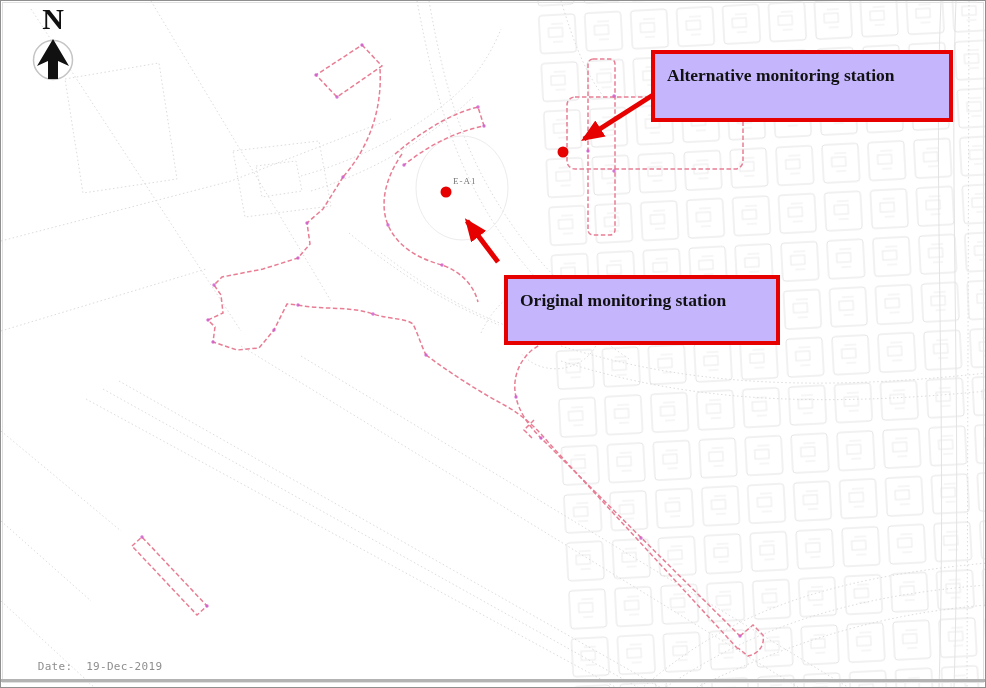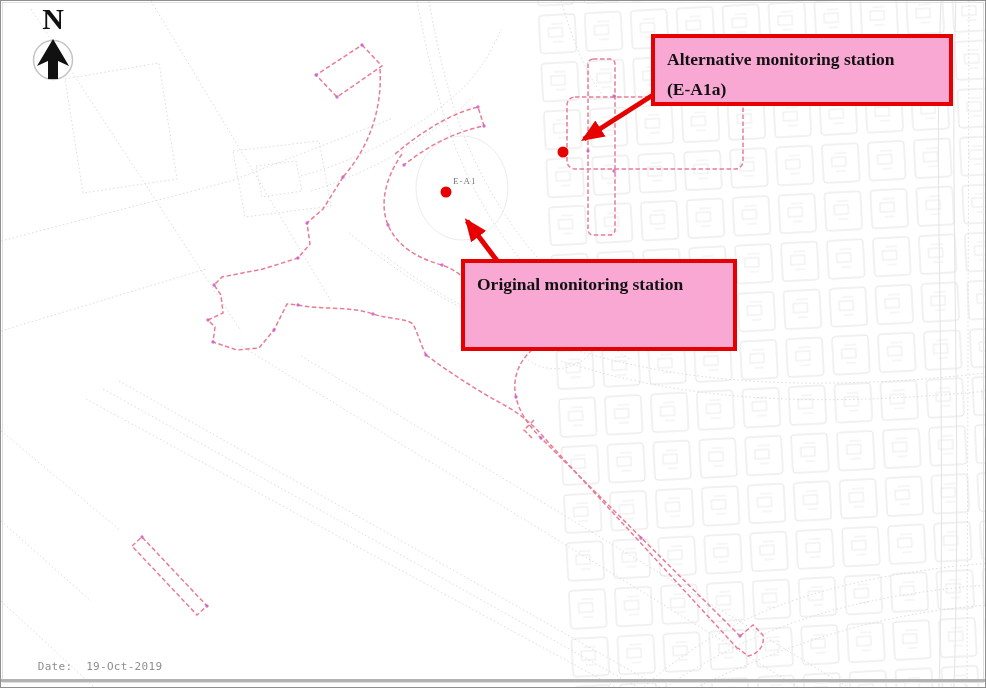--- a/index.html
+++ b/index.html
@@ -11,24 +11,24 @@
   .map-svg{position:absolute;left:0;top:0;}
   
   .g1{stroke:#e3e3e3;stroke-width:1;fill:none;}
   .g2{stroke:#dcdcdc;stroke-width:1;fill:none;stroke-dasharray:1.5 2.5;}
   .g3{stroke:#ececec;stroke-width:1;fill:none;}
   
   .bnd{stroke:#e87d93;stroke-width:1.5;fill:none;stroke-dasharray:4.5 2.5;}
   .vtx{fill:#cf5ecf;opacity:.85;}
   
   .red-line{stroke:#e60000;stroke-width:5;fill:none;}
-  .callout{position:absolute;background:#f9a8d4;border:4px solid #e60000;
+  .callout{position:absolute;background:#c4b5fd;border:4px solid #e60000;
         box-sizing:border-box;color:#111;
         font-family:"Liberation Serif",serif;font-weight:bold;font-size:17.5px;
-        line-height:30px;padding:6px 26px 4px 12px;}
+        line-height:30px;padding:6px 26px 4px 12px;margin-top:16px;}
   .callout .cl{display:block;white-space:nowrap;}
   .north{position:absolute;left:22px;top:2px;width:60px;height:84px;text-align:center;}
   .north .n-label{display:block;font-family:"Liberation Serif",serif;
         font-weight:bold;font-size:30px;color:#111;line-height:32px;}
   .map-point-label{font-family:"Liberation Serif",serif;font-size:9px;fill:#777;letter-spacing:1px;}
   .title-block{position:absolute;left:9px;top:645px;color:#8e8e8e;
         font-family:"DejaVu Sans Mono",monospace;font-size:11px;line-height:13.5px;
         letter-spacing:.3px;white-space:pre;}
   .frame-bottom{position:absolute;left:0;right:0;top:678px;height:3px;background:#b3b3b3;}
 </style>
@@ -152,25 +152,24 @@
   <div class="north">
     <span class="n-label">N</span>
     <svg width="60" height="50" viewBox="0 0 60 50">
       <circle cx="30" cy="25" r="19.5" fill="#ffffff" stroke="#c4c4c4" stroke-width="1.5"></circle>
       <polygon points="30,4 46,31 35,26 35,44 25,44 25,26 14,31" fill="#111111"></polygon>
     </svg>
   </div>
 
   <div class="callout" style="left:650px;top:33px;width:302px;height:72px;">
     <span class="cl">Alternative monitoring station</span>
-    <span class="cl">(E-A1a)</span>
   </div>
 
-  <div class="callout" style="left:460px;top:258px;width:276px;height:92px;">
+  <div class="callout" style="left:503px;top:258px;width:276px;height:70px;">
     <span class="cl">Original monitoring station</span>
   </div>
 
   <div class="frame-bottom"></div>
   <div class="title-block">
-    <span>Date:  19-Oct-2019</span><br>
+    <span>Date:  19-Dec-2019</span><br>
     <span>Scale  1: 4000(A3)</span>
   </div>
 </div>
 
 </body></html>

